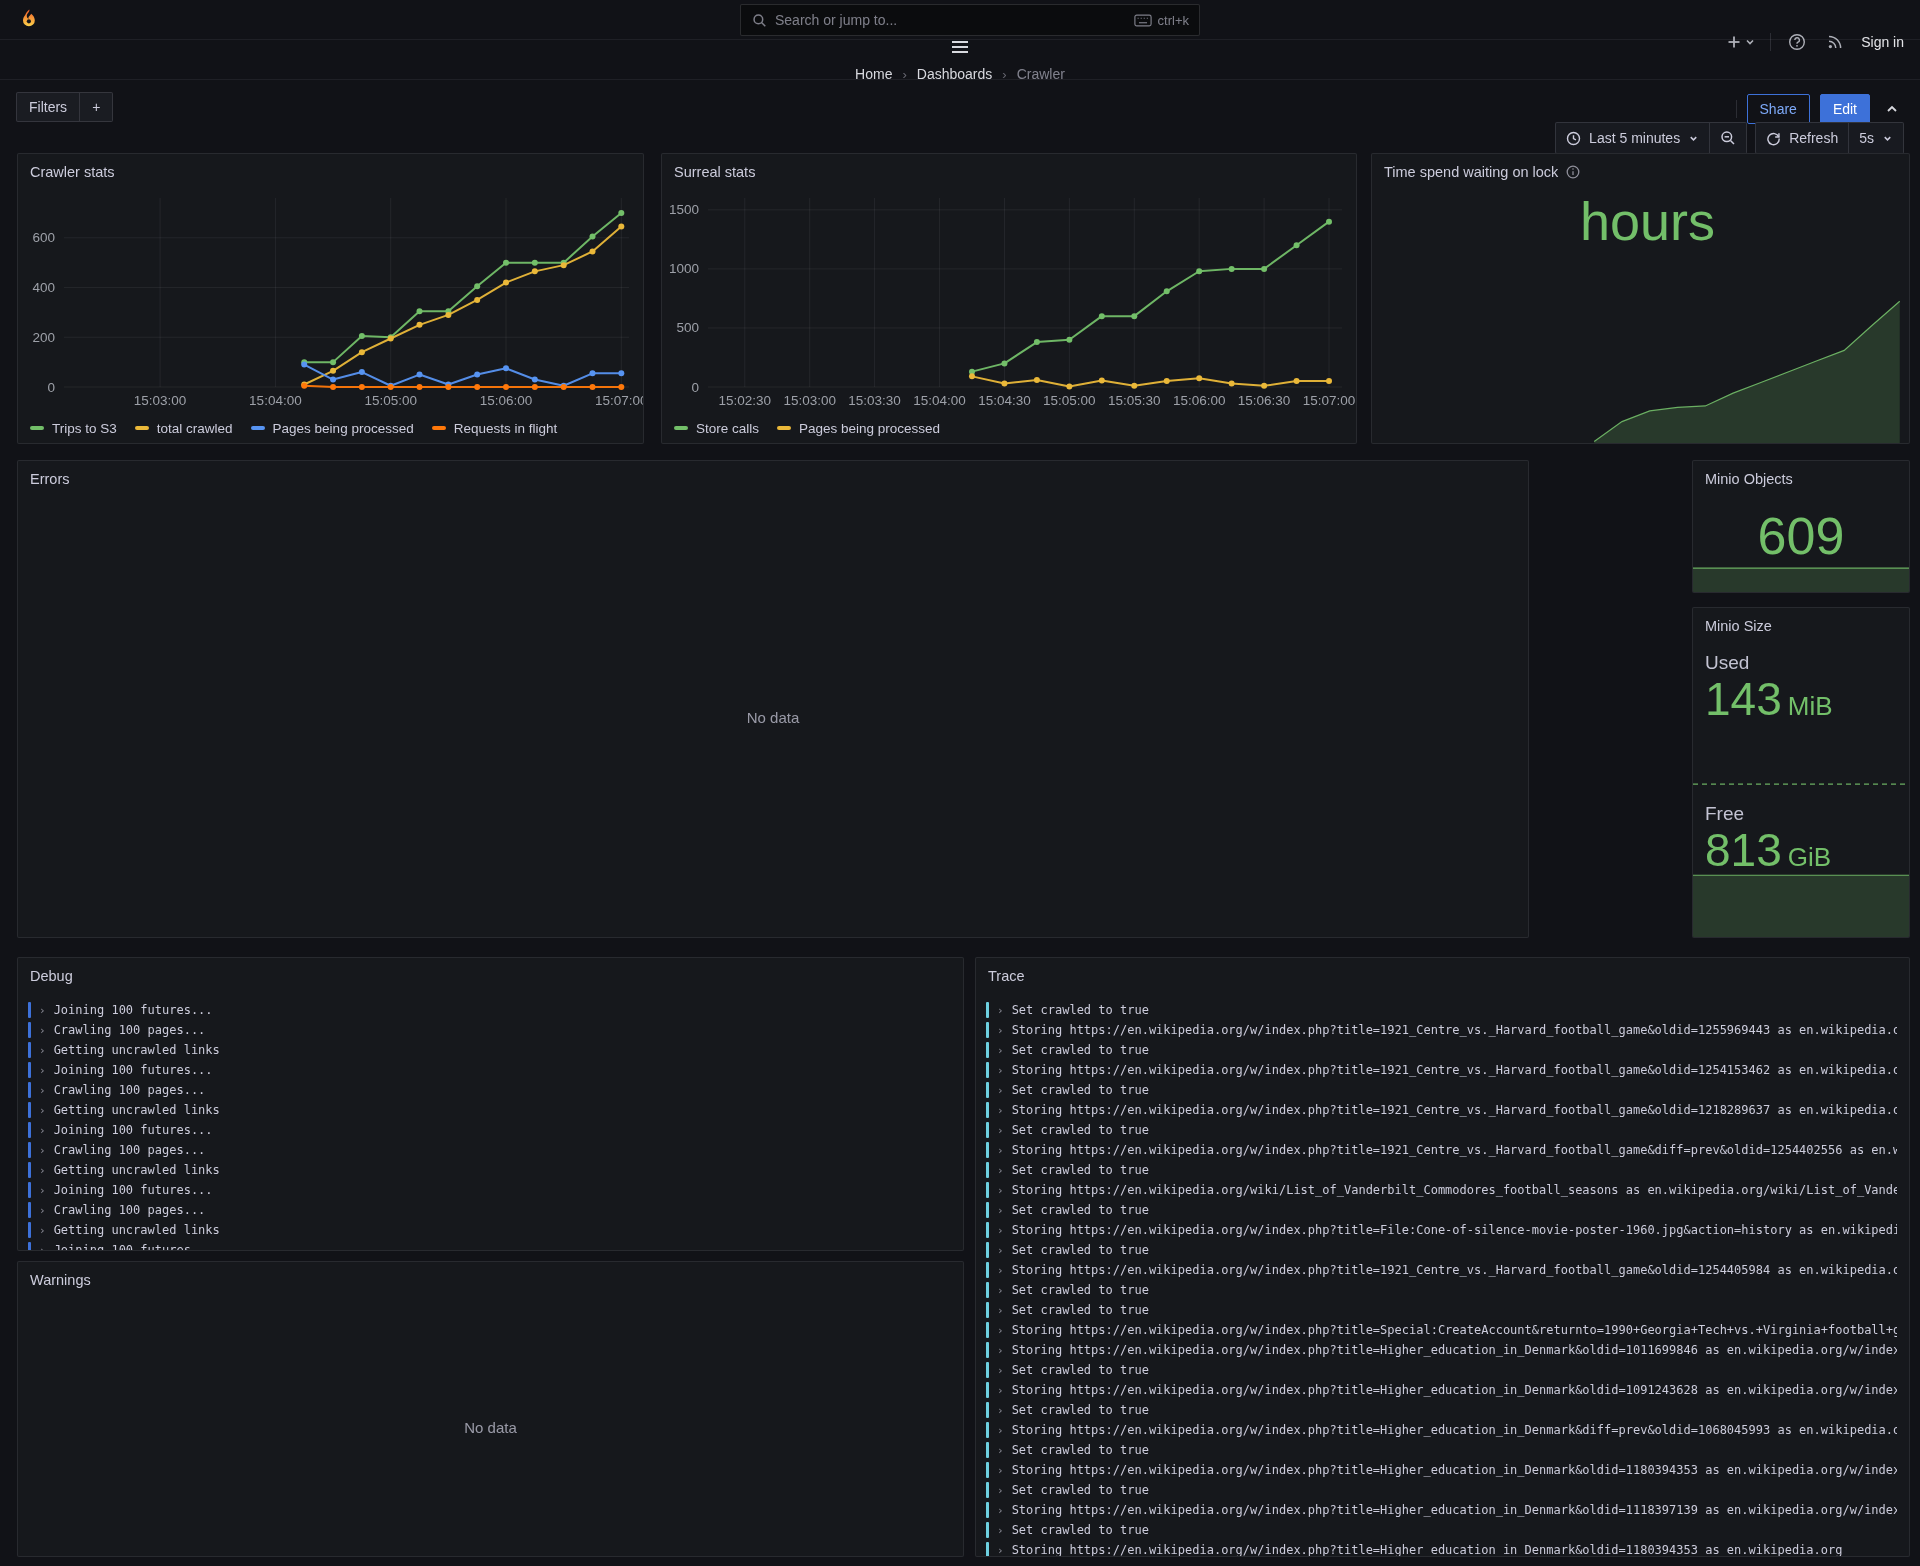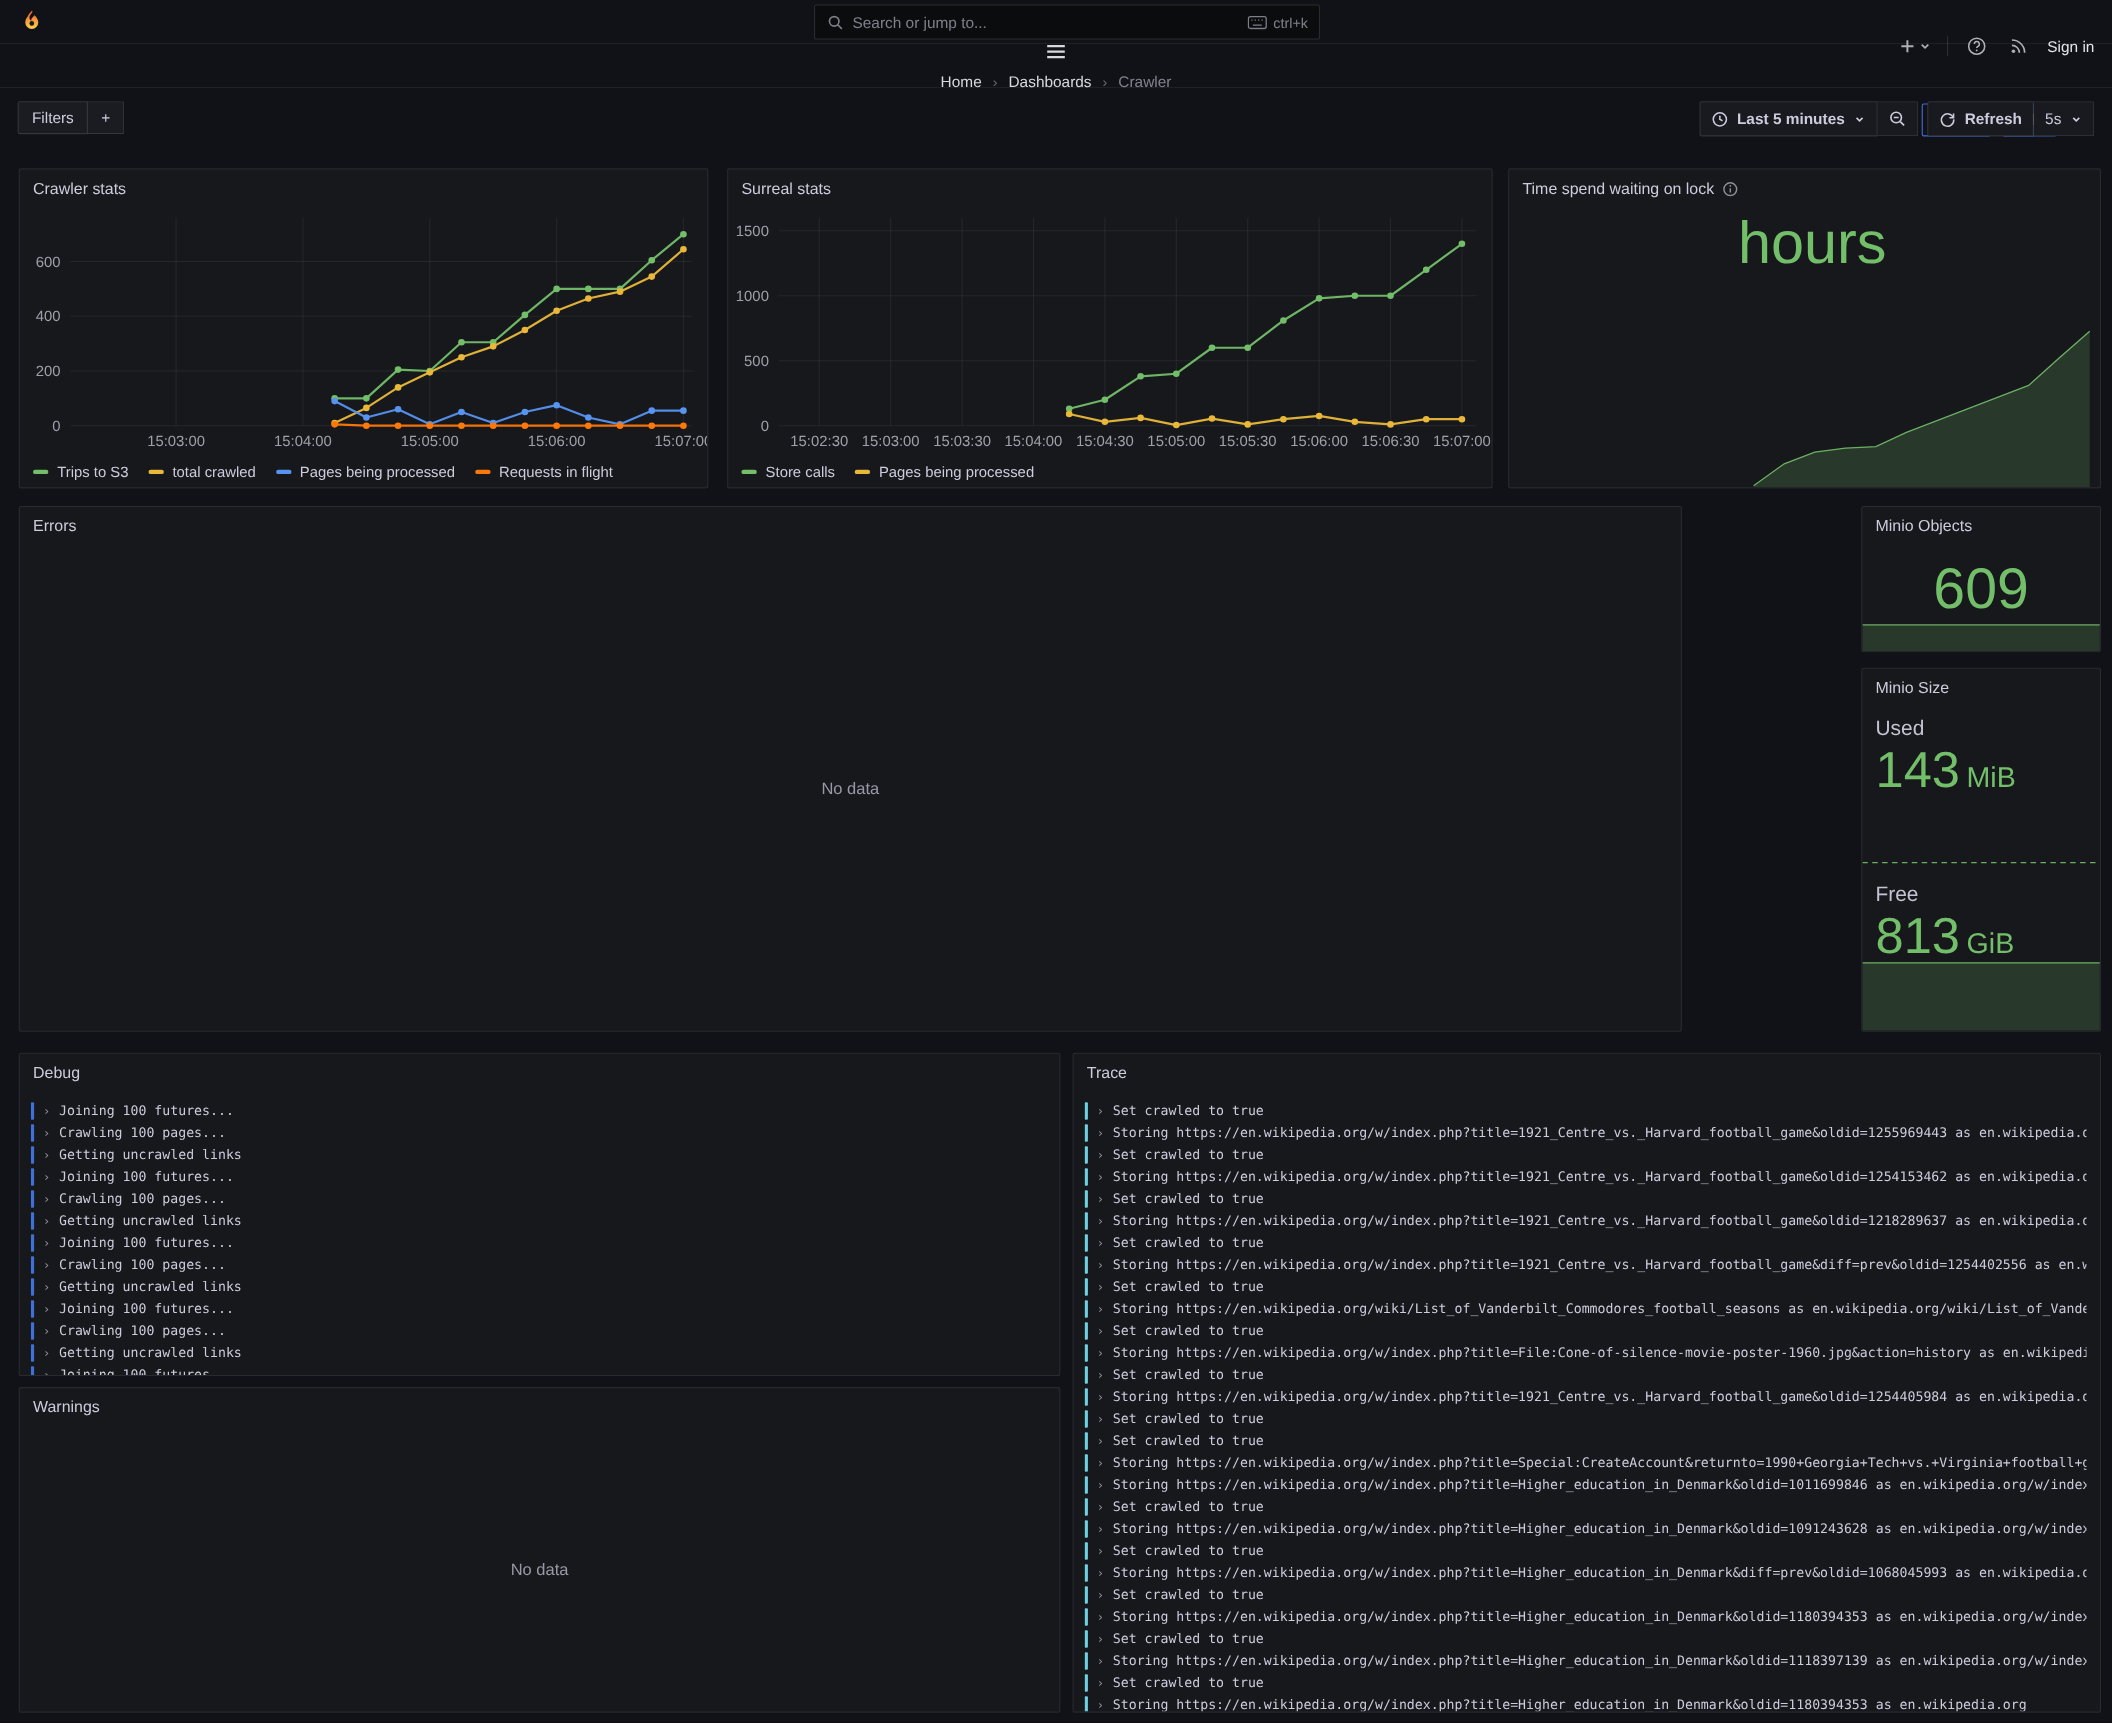--- a/index.html
+++ b/index.html
@@ -25,29 +25,29 @@
   .crumbs { display:flex; align-items:center; gap:10px; font-size:14px; }
   .crumb { color:#d8d9df; cursor:pointer; }
   .crumb.current { color:rgba(204,204,220,.6); }
   .crumb-sep { color:rgba(204,204,220,.45); font-size:13px; }
   .crumb-right { margin-left:auto; display:flex; align-items:center; gap:10px; }
   .btn { height:30px; display:inline-flex; align-items:center; justify-content:center; padding:0 12px; border-radius:2px; font-size:14px; font-weight:500; cursor:pointer; }
   .btn-outline-blue { border:1px solid var(--accent); color:#7da9f8; background:transparent; }
   .btn-blue { background:var(--accent); color:#fff; border:1px solid var(--accent); }
 
   
-  .subheader { height:51px; display:flex; align-items:flex-start; padding:12px 16px 0 16px; background:#111217; }
+  .subheader { height:51px; display:flex; align-items:flex-start; padding:12px 16px 0 16px; background:#111217;flex-direction:column; }
   .chip-btn { height:30px; display:inline-flex; align-items:center; padding:0 12px; background:#1a1c22; border:1px solid rgba(204,204,220,.15); color:#ccccdc; font-size:14px; font-weight:500; cursor:pointer; }
   .chip-btn.first { border-radius:2px 0 0 2px; }
   .chip-btn.last { border-radius:0 2px 2px 0; border-left:none; }
   .sub-right { margin-left:auto; display:flex; align-items:center; gap:8px; }
   .tp-group { display:flex; align-items:stretch; height:32px; }
   .tp-btn { display:flex; align-items:center; gap:8px; padding:0 10px; background:#181a20; border:1px solid rgba(204,204,220,.15); color:#ccccdc; font-size:14px; font-weight:500; cursor:pointer; }
   .tp-btn + .tp-btn { border-left:none; }
-  .tp-btn:first-child { border-radius:2px 0 0 2px;font-weight:bold; }
+  .tp-btn:first-child { border-radius:2px 0 0 2px; }
   .tp-btn:last-child { border-radius:0 2px 2px 0; }
 
   
   .dashboard { position:absolute; left:0; top:131px; width:1920px; height:1435px; }
   .panel { position:absolute; background:#16181c; border:1px solid rgba(204,204,220,.10); border-radius:2px; display:flex; flex-direction:column; overflow:hidden; }
   .panel-header { height:36px; display:flex; align-items:center; gap:8px; padding:0 12px; flex:none; }
   .panel-title { font-size:14.5px; font-weight:500; color:#ccccdc; white-space:nowrap; cursor:pointer; }
   .chart-area { flex:1; position:relative; }
   .legend { flex:none; height:30px; display:flex; align-items:center; gap:18px; padding:0 12px 8px 12px; overflow:hidden; }
   .legend-item { display:flex; align-items:center; gap:8px; font-size:13.5px; color:#ccccdc; white-space:nowrap; cursor:pointer; }

